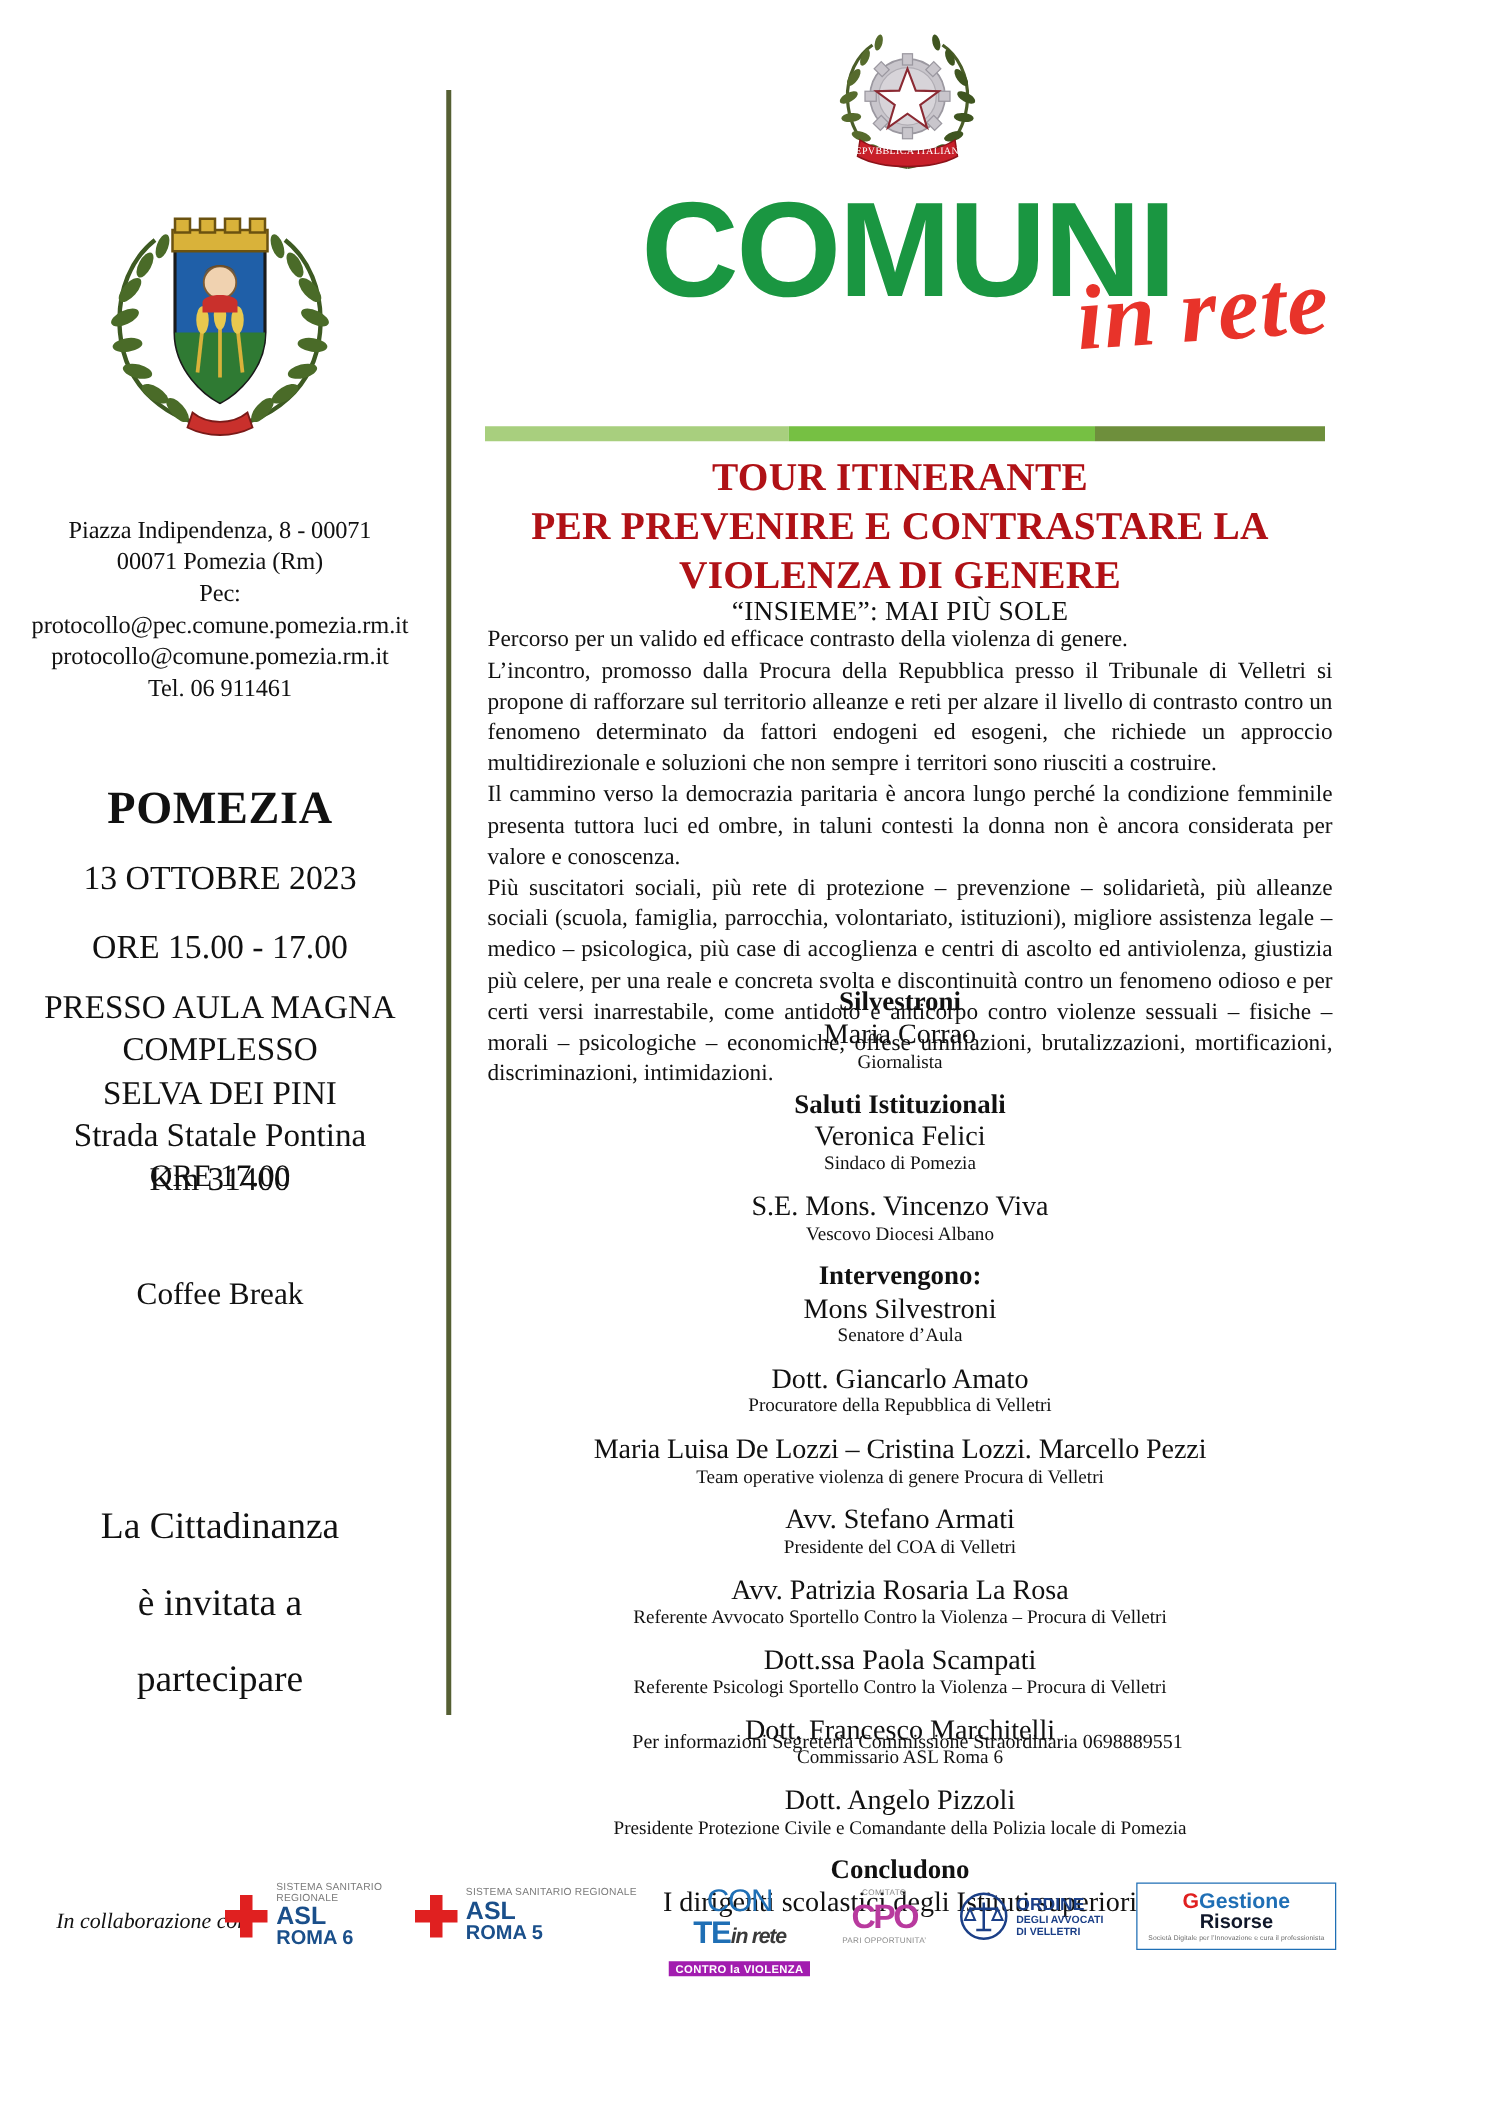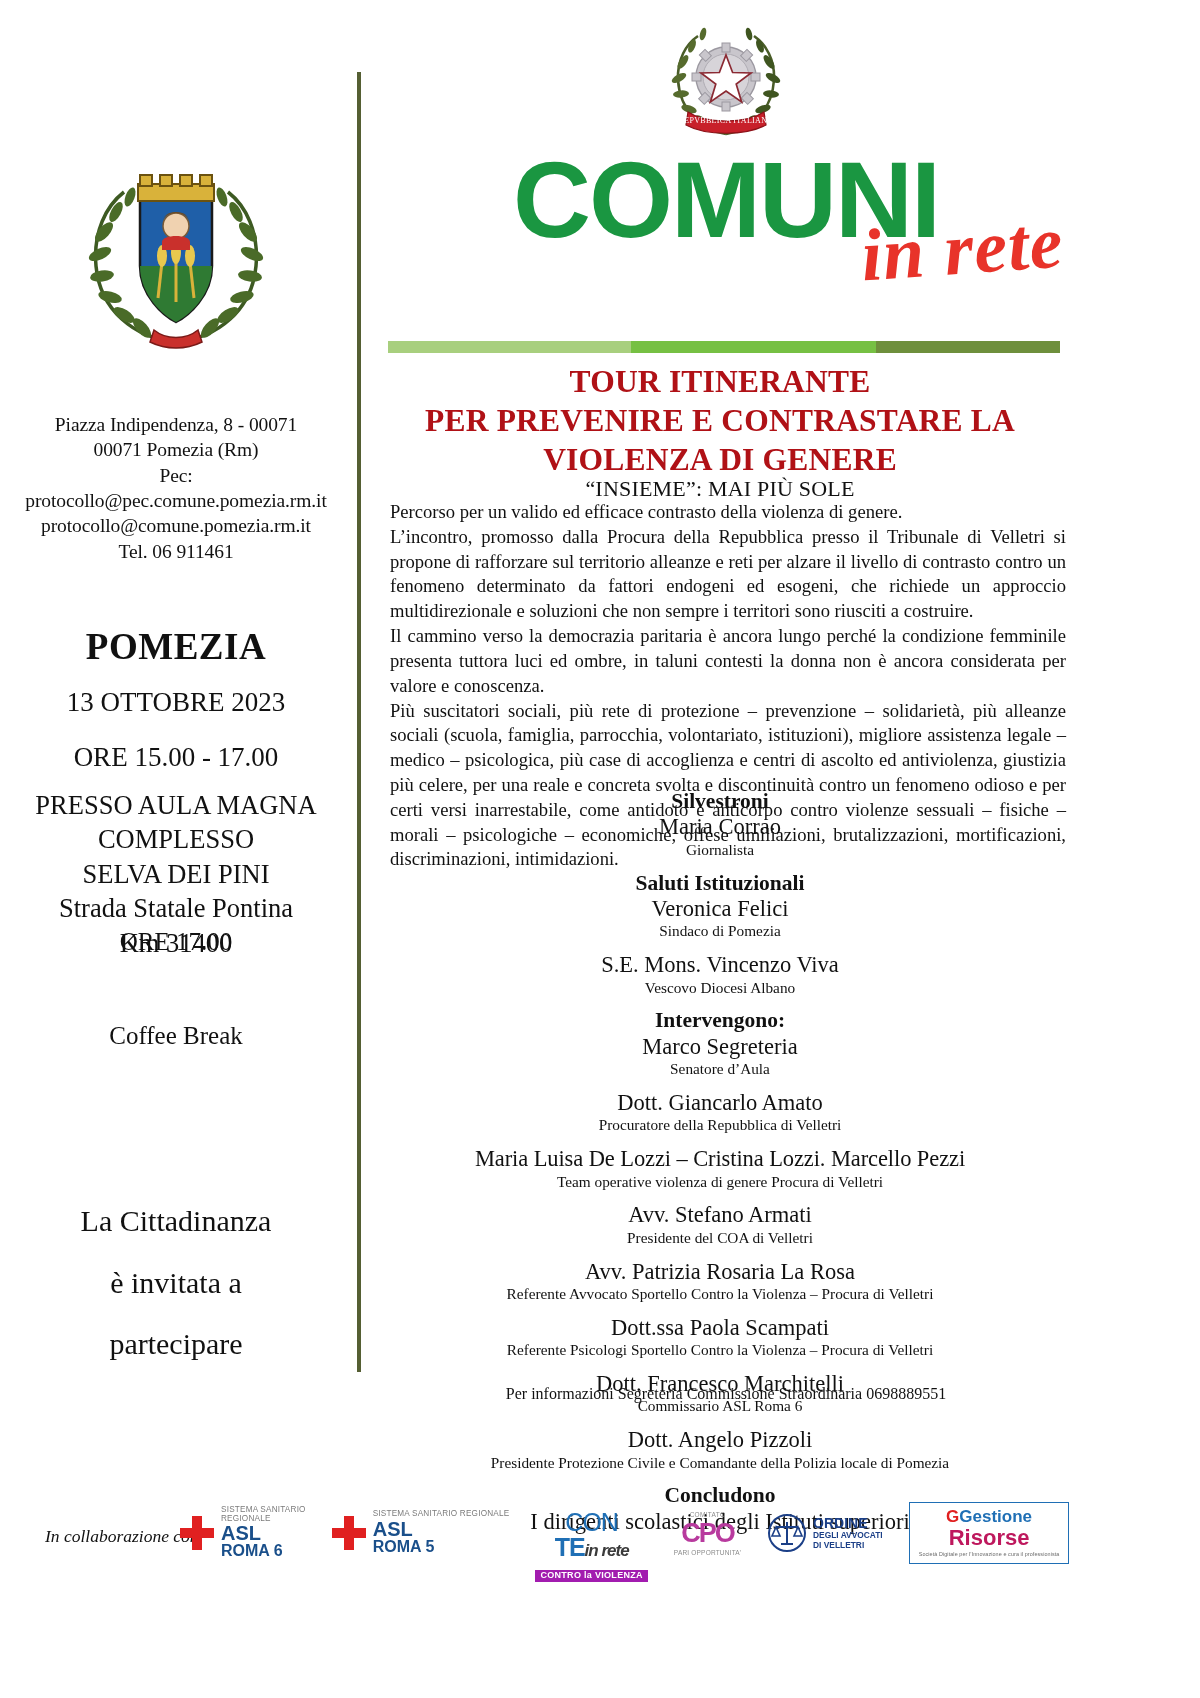--- a/index.html
+++ b/index.html
@@ -331,21 +331,21 @@
   
   .gr {
     border: 1.6px solid #1f6fb5;
     padding: 5px 9px;
     font-family: "Liberation Sans", sans-serif;
     text-align: center;
     line-height: 1.06;
   }
   .gr-l1 { font-size: 17px; font-weight: bold; color: #1f6fb5; }
   .gr-l1 .red { color: #e02020; }
-  .gr-l2 { font-size: 22px; font-weight: bold; color: #be185d; }
+  .gr-l2 { font-size: 16px; font-weight: bold; color: #0f172a; }
   .gr-l3 { font-size: 5.4px; color: #6a6a6a; letter-spacing: 0.1px; margin-top: 2px; }
 </style>
 </head>
 <body>
 
 <div class="poster">
 
   <div class="left-col">
 
     <div class="crest-wrap">
@@ -521,21 +521,21 @@
 
       <div class="sp-heading">Saluti Istituzionali</div>
       <div class="sp-name">Veronica Felici</div>
       <div class="sp-role">Sindaco di Pomezia</div>
       <div class="sp-gap"></div>
       <div class="sp-name">S.E. Mons. Vincenzo Viva</div>
       <div class="sp-role">Vescovo Diocesi Albano</div>
 
       <div class="sp-heading">Intervengono:</div>
 
-      <div class="sp-name">Marco Segreteria</div>
+      <div class="sp-name">Mons Silvestroni</div>
       <div class="sp-role">Senatore d’Aula</div>
       <div class="sp-gap"></div>
 
       <div class="sp-name">Dott. Giancarlo Amato</div>
       <div class="sp-role">Procuratore della Repubblica di Velletri</div>
       <div class="sp-gap"></div>
 
       <div class="sp-name wide">Maria Luisa De Lozzi – Cristina Lozzi. Marcello Pezzi</div>
       <div class="sp-role">Team operative violenza di genere   Procura di Velletri</div>
       <div class="sp-gap"></div>

